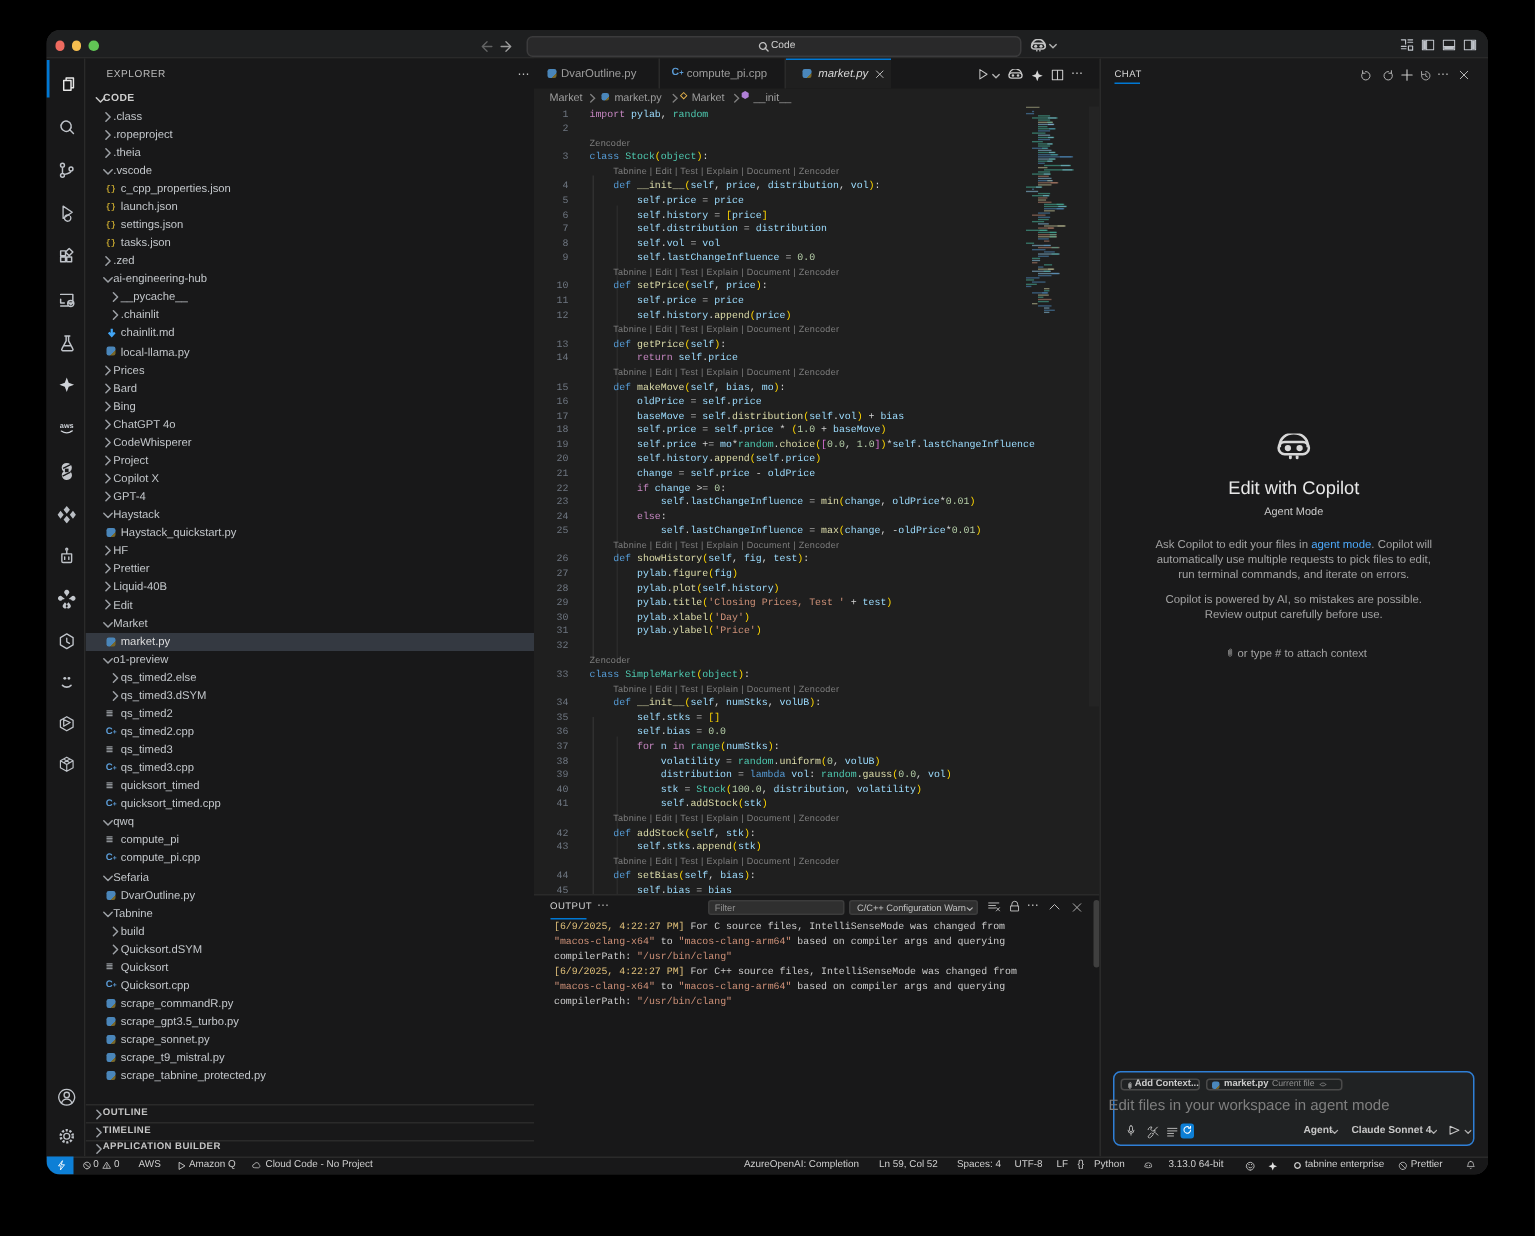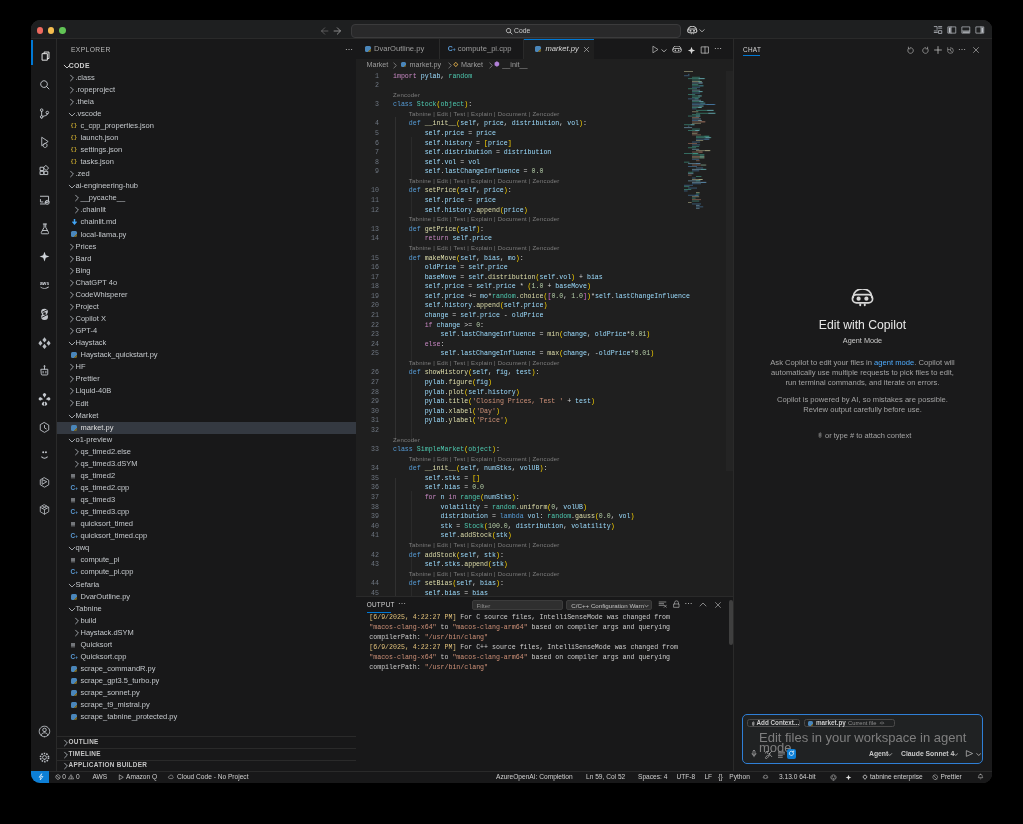--- a/index.html
+++ b/index.html
@@ -263,21 +263,21 @@
         <path d="M1.2 3.2 L4 6 L6.8 3.2" stroke="#9da1a6" stroke-width="1" fill="none" stroke-linecap="round" stroke-linejoin="round"></path>
       </svg>
       <div style="position:absolute;left:19px;top:563.6px;height:12px;font:7.5px/12px 'Liberation Sans',sans-serif;color:#c3c7cb;">Tabnine</div>
       <svg style="position:absolute;left:16.5px;top:577.72px" width="8" height="8" viewBox="0 0 8 8">
         <path d="M2.6 1.2 L5.4 4 L2.6 6.8" stroke="#9da1a6" stroke-width="1" fill="none" stroke-linecap="round" stroke-linejoin="round"></path>
       </svg>
       <div style="position:absolute;left:24px;top:575.7px;height:12px;font:7.5px/12px 'Liberation Sans',sans-serif;color:#c3c7cb;">build</div>
       <svg style="position:absolute;left:16.5px;top:589.79px" width="8" height="8" viewBox="0 0 8 8">
         <path d="M2.6 1.2 L5.4 4 L2.6 6.8" stroke="#9da1a6" stroke-width="1" fill="none" stroke-linecap="round" stroke-linejoin="round"></path>
       </svg>
-      <div style="position:absolute;left:24px;top:587.8px;height:12px;font:7.5px/12px 'Liberation Sans',sans-serif;color:#c3c7cb;">Haystack.dSYM</div>
+      <div style="position:absolute;left:24px;top:587.8px;height:12px;font:7.5px/12px 'Liberation Sans',sans-serif;color:#c3c7cb;">Quicksort.dSYM</div>
       <span style="position:absolute;left:14px;top:600.86px;font:bold 6px/10px 'Liberation Sans',sans-serif;color:#8f9398;">≣</span>
       <div style="position:absolute;left:24px;top:599.9px;height:12px;font:7.5px/12px 'Liberation Sans',sans-serif;color:#c3c7cb;">Quicksort</div>
       <span style="position:absolute;left:14px;top:612.9300000000001px;font:bold 6.4px/10px 'Liberation Sans',sans-serif;color:#5b9bd5;">C<span style="font-size:4.5px">+</span></span>
       <div style="position:absolute;left:24px;top:611.9px;height:12px;font:7.5px/12px 'Liberation Sans',sans-serif;color:#c3c7cb;">Quicksort.cpp</div>
       <span style="position:absolute;left:14px;top:627.0px;width:6px;height:6px;border-radius:1.5px;background:linear-gradient(135deg,#4a86ba 72%,#77672a 72%);"></span>
       <div style="position:absolute;left:24px;top:624.0px;height:12px;font:7.5px/12px 'Liberation Sans',sans-serif;color:#c3c7cb;">scrape_commandR.py</div>
       <span style="position:absolute;left:14px;top:639.07px;width:6px;height:6px;border-radius:1.5px;background:linear-gradient(135deg,#4a86ba 72%,#77672a 72%);"></span>
       <div style="position:absolute;left:24px;top:636.1px;height:12px;font:7.5px/12px 'Liberation Sans',sans-serif;color:#c3c7cb;">scrape_gpt3.5_turbo.py</div>
       <span style="position:absolute;left:14px;top:651.14px;width:6px;height:6px;border-radius:1.5px;background:linear-gradient(135deg,#4a86ba 72%,#77672a 72%);"></span>
       <div style="position:absolute;left:24px;top:648.1px;height:12px;font:7.5px/12px 'Liberation Sans',sans-serif;color:#c3c7cb;">scrape_sonnet.py</div>
@@ -669,21 +669,21 @@
       <span style="position:absolute;left:8.5px;top:0;font-size:6.3px;font-weight:bold;line-height:6.8px;color:#cccccc;white-space:nowrap">Add Context...</span>
     </div>
     <div style="position:absolute;left:773px;top:698.5px;width:91px;height:8.4px;border:1px solid #4a4a4a;border-radius:2.5px;white-space:nowrap">
       <span style="position:absolute;left:3px;top:1.2px;width:5px;height:5px;border-radius:1.5px;background:linear-gradient(135deg,#4a86ba 72%,#77672a 72%);"></span>
       <span style="position:absolute;left:11px;top:0;font-size:6.3px;font-weight:bold;line-height:6.8px;color:#cccccc">market.py</span>
       <span style="position:absolute;left:43px;top:0;font-size:5.8px;line-height:6.8px;color:#8f8f8f">Current file</span>
       <svg style="position:absolute;left:73px;top:1.5px" width="8" height="5" viewBox="0 0 10 10" fill="none" stroke="none">
         <path d="M1 4 C3 1.2 7 1.2 9 4 M1.5 4.5 C3.5 6.5 6.5 6.5 8.5 4.5" stroke="#9a9a9a" stroke-width="0.9" fill="none" stroke-linecap="round" stroke-linejoin="round"></path>
       </svg>
     </div>
-    <div style="position:absolute;left:728px;top:712.5px;height:10px;font-size:13px;line-height:10px;color:#7f7f7f">Edit files in your workspace in agent mode</div>
+    <div style="position:absolute;left:708px;top:712.5px;height:10px;font-size:10px;line-height:10px;color:#7f7f7f">Edit files in your workspace in agent mode</div>
     <svg style="position:absolute;left:718.5px;top:729px" width="8" height="9" viewBox="0 0 16 16" fill="none" stroke="none">
       <path d="M8 2 a2 2 0 0 1 2 2 v4 a2 2 0 0 1 -4 0 v-4 a2 2 0 0 1 2 -2 Z M4 8 a4 4 0 0 0 8 0 M8 12 v2.5" stroke="#c0c0c0" stroke-width="1.2" fill="none" stroke-linecap="round" stroke-linejoin="round"></path>
     </svg>
     <svg style="position:absolute;left:732.5px;top:729.5px" width="9" height="9" viewBox="0 0 16 16" fill="none" stroke="none">
       <path d="M2.5 5.5 a3.5 3.5 0 0 1 4.5 -3 l-1.5 2.5 l2.5 2.5 l2.5 -1.5 a3.5 3.5 0 0 1 -3 4.5 M6 9.5 L3 13 a1.4 1.4 0 0 0 2 2 L8.5 11.5 M9.5 6.5 L13.5 2.5 M11 9 l3 3" stroke="#c0c0c0" stroke-width="1.15" fill="none" stroke-linecap="round" stroke-linejoin="round"></path>
     </svg>
     <svg style="position:absolute;left:745.5px;top:729.5px" width="9" height="9" viewBox="0 0 16 16" fill="none" stroke="none">
       <path d="M2.5 4 h11 M2.5 7 h11 M2.5 10 h7 M2.5 13 h7" stroke="#c0c0c0" stroke-width="1.1" fill="none" stroke-linecap="round" stroke-linejoin="round"></path>
     </svg>
     <div style="position:absolute;left:755.5px;top:729px;width:9.5px;height:9.5px;background:#0d7fd6;border-radius:2px">

